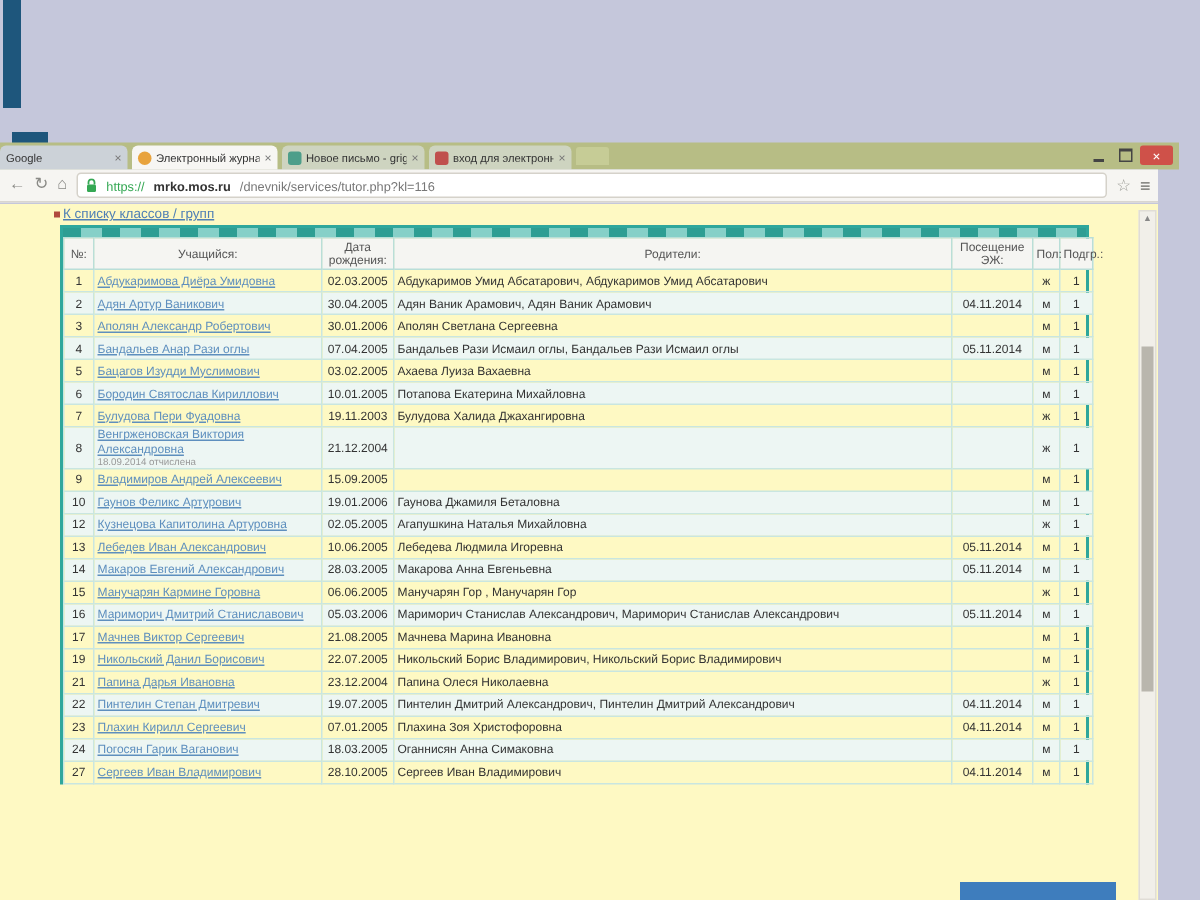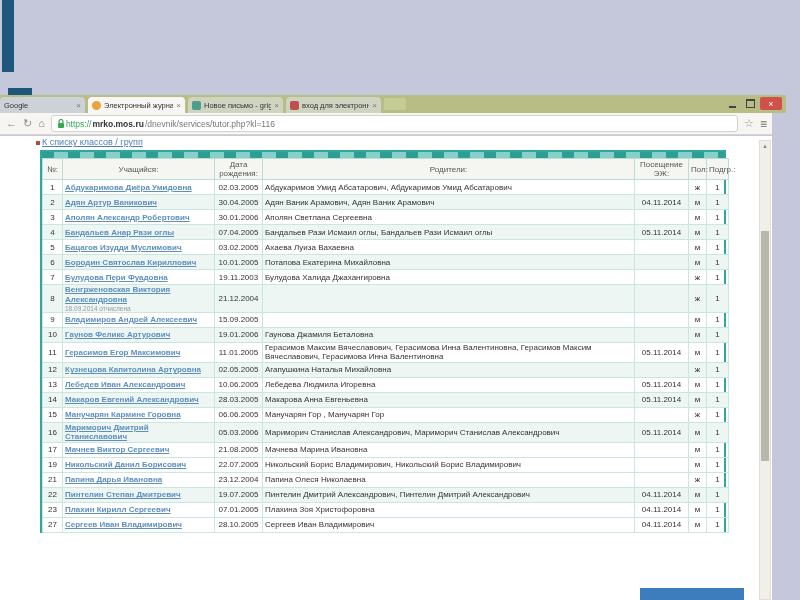--- a/index.html
+++ b/index.html
@@ -29,41 +29,41 @@
   .wbtn .minbar{width:7px;height:2px;background:#444;margin-top:6px;}
   .wbtn .rstbox{width:7px;height:6px;border:1px solid #444;border-top-width:2px;}
   .wbtn-close{width:22px;height:13px;background:#cf5149;border-radius:2px;color:#fff;font-size:9px;
               display:flex;align-items:center;justify-content:center;}
 
   .toolbar{position:absolute;left:0;top:18px;width:772px;height:22px;background:#f6f5f2;
            border-bottom:1px solid #d9d6cf;display:flex;align-items:center;padding:0 6px;gap:6px;
            box-sizing:border-box;font-size:11px;color:#777;}
   .navico{flex:0 0 auto;color:#8a8a86;font-size:11px;line-height:1;}
   .urlbar{flex:1;height:15px;background:#fff;border:1px solid #d5d2ca;border-radius:3px;
-          display:flex;align-items:center;padding:0 5px;font-size:8.5px;gap:1px;overflow:hidden;}
+          display:flex;align-items:center;padding:0 5px;font-size:8.5px;gap:6px;overflow:hidden;}
   .scheme{color:#35a854;}
   .domain{color:#333;font-weight:bold;}
   .path{color:#777;white-space:nowrap;overflow:hidden;}
   .star{color:#9a9a95;font-size:11px;}
   .menu{color:#6a6a66;font-size:12px;letter-spacing:-1px;}
 
-  .content{position:absolute;left:0;top:41px;width:772px;height:464px;background:#ffffff;overflow:hidden;}
+  .content{position:absolute;left:0;top:41px;width:772px;height:464px;background:#fef9c3;overflow:hidden;}
   .backlink{position:absolute;left:42px;top:1px;font-size:9px;color:#4f7fb5;text-decoration:underline;cursor:pointer;}
   .bullet{position:absolute;left:36px;top:5px;width:4px;height:4px;background:#b04a3e;}
 
   .tablewrap{position:absolute;left:40px;top:14px;width:686px;border:2px solid #2fa79c;border-bottom:none;box-sizing:border-box;}
   .topband{height:6px;background:repeating-linear-gradient(90deg,#2e9e93 0 12px,#86d0c8 12px 26px);}
   table{border-collapse:collapse;width:100%;table-layout:fixed;font-size:8px;color:#333;}
   th{background:#f5f5f2;color:#555;font-weight:normal;border:1px solid #b9ded8;padding:1px 2px;
      font-size:8px;line-height:1.15;height:18px;}
   td{border:1px solid #c9e6e0;padding:0 2px;height:15px;line-height:1.2;vertical-align:middle;
      overflow:hidden;box-sizing:border-box;}
   tr.even td{background:#edf6f3;}
   .c-center{text-align:center;}
-  a.student{color:#5e8fbe;text-decoration:underline;cursor:pointer;font-weight:bold;}
+  a.student{color:#5e8fbe;text-decoration:underline;cursor:pointer;}
   .note{font-size:6.5px;color:#999;line-height:1.1;}
 
   .scrollbar{position:absolute;left:759px;top:4px;width:12px;height:460px;background:#f1efe9;
              border:1px solid #e0ddd6;box-sizing:border-box;}
   .sb-up{height:10px;text-align:center;font-size:6px;color:#888;line-height:10px;}
   .sb-thumb{position:absolute;left:1px;top:90px;width:8px;height:230px;background:#b9b6ad;}
 
   .bluebox{position:absolute;left:640px;top:588px;width:104px;height:12px;background:#3e7dbd;z-index:6;}
 </style>
 </head>
@@ -236,29 +236,20 @@
               </tr>
               <tr class="even">
                 <td class="c-center">10</td>
                 <td><a class="student">Гаунов Феликс Артурович</a></td>
                 <td class="c-center">19.01.2006</td>
                 <td>Гаунова Джамиля Беталовна</td>
                 <td class="c-center"></td>
                 <td class="c-center">м</td>
                 <td class="c-center">1</td>
               </tr>
-              <tr>
-                <td class="c-center">11</td>
-                <td><a class="student">Герасимов Егор Максимович</a></td>
-                <td class="c-center">11.01.2005</td>
-                <td>Герасимов Максим Вячеславович, Герасимова Инна Валентиновна, Герасимов Максим Вячеславович, Герасимова Инна Валентиновна</td>
-                <td class="c-center">05.11.2014</td>
-                <td class="c-center">м</td>
-                <td class="c-center">1</td>
-              </tr>
               <tr class="even">
                 <td class="c-center">12</td>
                 <td><a class="student">Кузнецова Капитолина Артуровна</a></td>
                 <td class="c-center">02.05.2005</td>
                 <td>Агапушкина Наталья Михайловна</td>
                 <td class="c-center"></td>
                 <td class="c-center">ж</td>
                 <td class="c-center">1</td>
               </tr>
               <tr>
@@ -335,20 +326,29 @@
               </tr>
               <tr>
                 <td class="c-center">23</td>
                 <td><a class="student">Плахин Кирилл Сергеевич</a></td>
                 <td class="c-center">07.01.2005</td>
                 <td>Плахина Зоя Христофоровна</td>
                 <td class="c-center">04.11.2014</td>
                 <td class="c-center">м</td>
                 <td class="c-center">1</td>
               </tr>
+              <tr class="even">
+                <td class="c-center">24</td>
+                <td><a class="student">Погосян Гарик Ваганович</a></td>
+                <td class="c-center">18.03.2005</td>
+                <td>Оганнисян Анна Симаковна</td>
+                <td class="c-center"></td>
+                <td class="c-center">м</td>
+                <td class="c-center">1</td>
+              </tr>
               <tr>
                 <td class="c-center">27</td>
                 <td><a class="student">Сергеев Иван Владимирович</a></td>
                 <td class="c-center">28.10.2005</td>
                 <td>Сергеев Иван Владимирович</td>
                 <td class="c-center">04.11.2014</td>
                 <td class="c-center">м</td>
                 <td class="c-center">1</td>
               </tr>
             </tbody>

